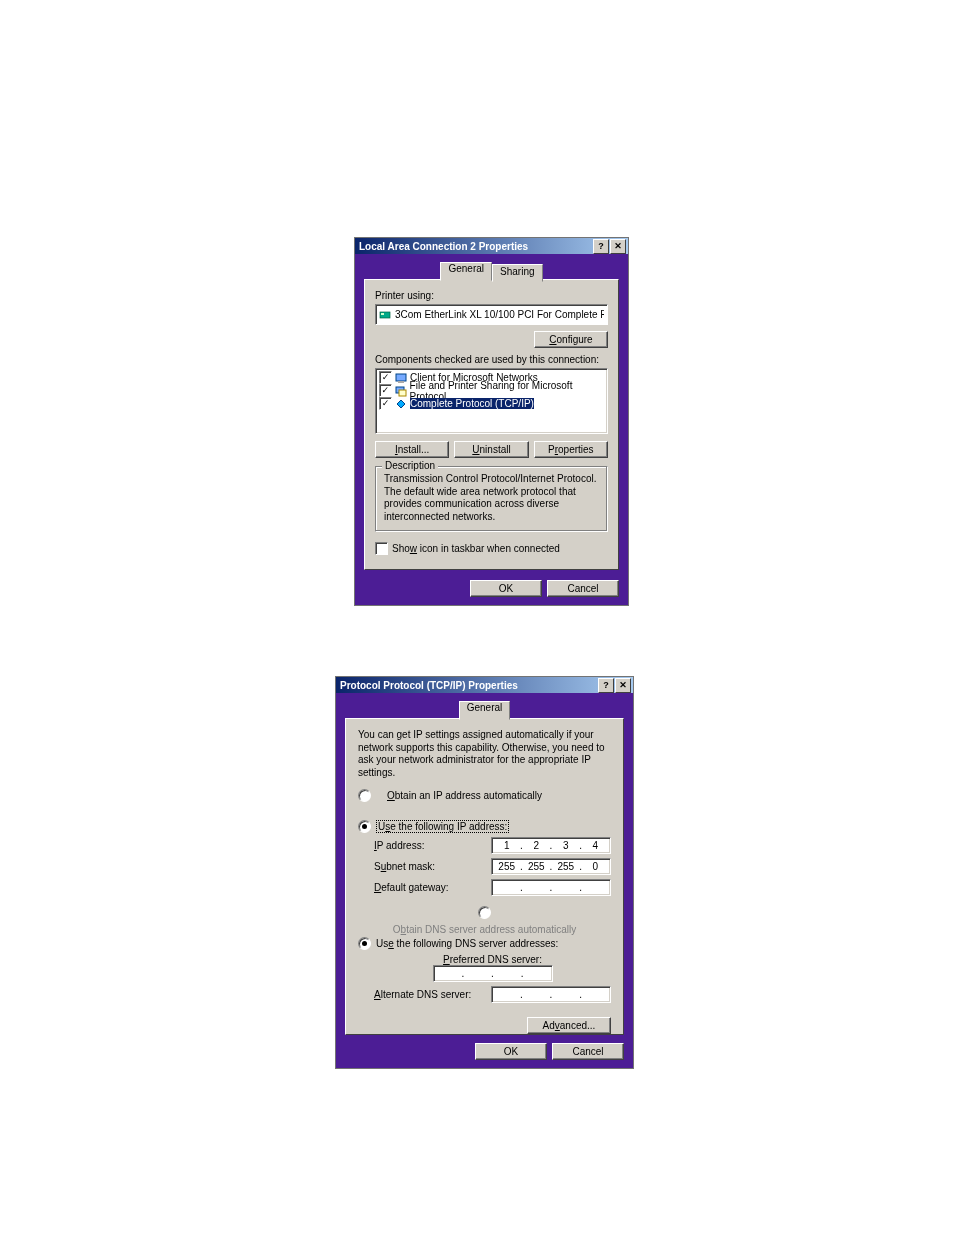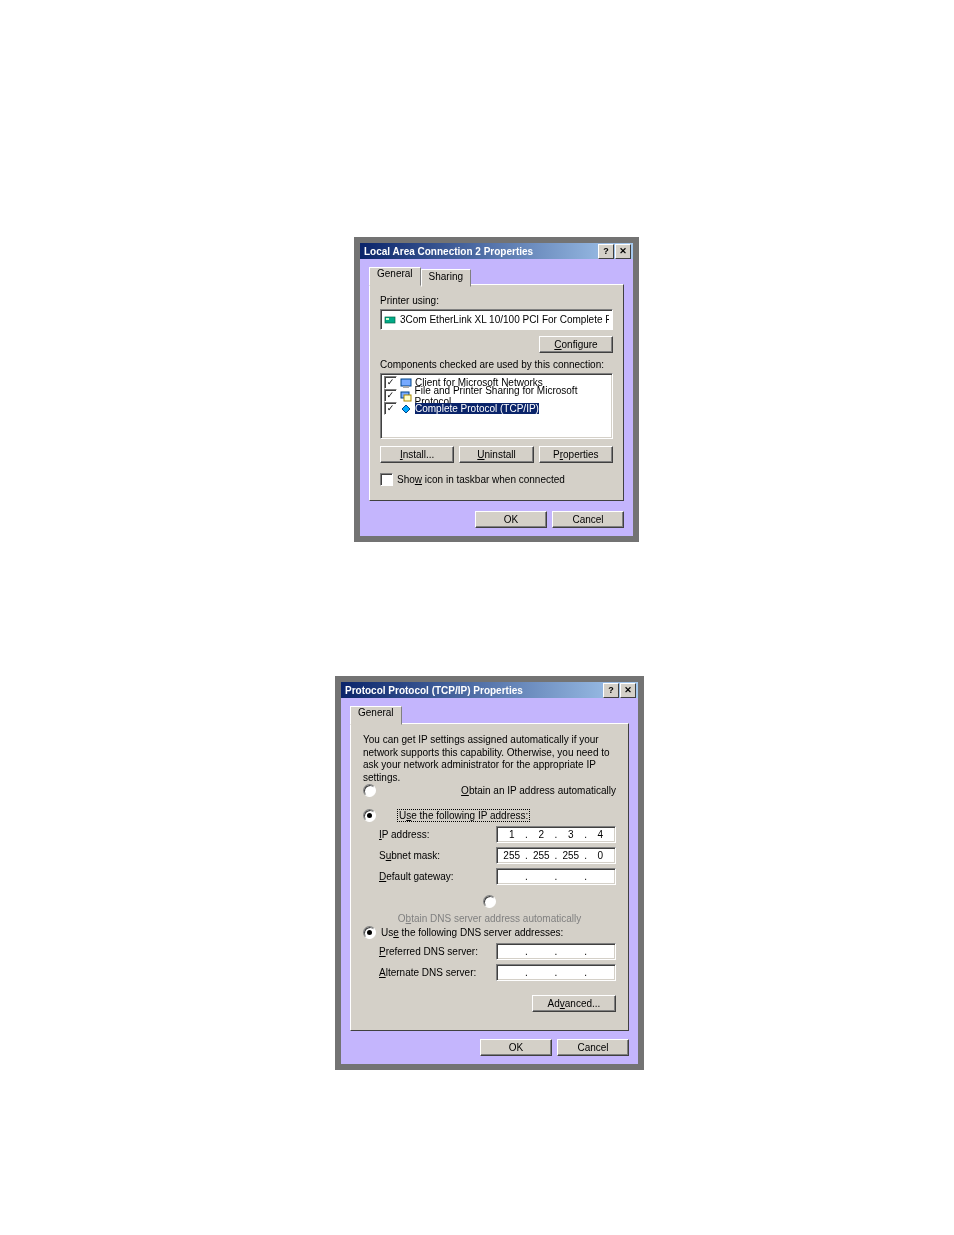--- a/index.html
+++ b/index.html
@@ -1,22 +1,22 @@
 <!DOCTYPE html>
 <html><head>
 <meta charset="utf-8">
 <style>
   html,body{margin:0;padding:0;background:#fff;width:954px;height:1235px;font-family:Tahoma,Arial,sans-serif;font-size:10px;color:#000;}
   .page{position:relative;width:954px;height:1235px;}
-  .dialog{position:absolute;border:6px solid #737373;background:#c4b5fd;}
+  .dialog{position:absolute;border:1px solid #737373;background:#4c1d95;}
   .titlebar{height:16px;background:linear-gradient(to right,#0a246a,#a6caf0);color:#fff;font-weight:bold;font-size:10px;display:flex;align-items:center;padding:0 2px;}
   .titlebar .title{flex:1;padding-left:2px;}
   .titlebar .tbtn{width:14px;height:13px;background:#d4d0c8;border:1px solid;border-color:#fff #404040 #404040 #fff;margin-left:1px;color:#000;font-size:9px;font-weight:bold;display:flex;align-items:center;justify-content:center;line-height:1;}
   .client{padding:8px 9px;}
-  .tabs{display:flex;align-items:flex-end;height:18px;margin-bottom:-1px;}
+  .tabs{display:flex;align-items:flex-end;height:18px;margin-bottom:-1px;justify-content:center;}
   .tab{border:1px solid;border-color:#fff #808080 #d4d0c8 #fff;background:#d4d0c8;padding:1px 7px;height:15px;position:relative;top:0;font-size:10px;}
   .tab.active{border-bottom-color:#d4d0c8;z-index:2;top:1px;padding-top:0;height:16px;}
   .tab.inactive{top:2px;height:14px;}
   .tabpage{border:1px solid;border-color:#fff #404040 #404040 #fff;background:#d4d0c8;padding:10px 10px 14px 10px;}
   .btn{background:#d4d0c8;border:1px solid;border-color:#fff #404040 #404040 #fff;box-shadow:inset -1px -1px 0 #808080, inset 1px 1px 0 #d4d0c8;font-size:10px;text-align:center;min-width:55px;padding:2px 6px;display:inline-flex;align-items:center;justify-content:center;}
   .sunken{border:1px solid;border-color:#808080 #fff #fff #808080;background:#fff;box-shadow:inset 1px 1px 0 #404040, inset -1px -1px 0 #d4d0c8;}
   .listbox{height:60px;overflow:hidden;padding:2px;font-size:10px;}
   .listitem{display:flex;align-items:center;gap:3px;height:13px;padding:0 1px;}
   .listitem.sel .label{background:#0a246a;color:#fff;}
   .chk{width:11px;height:11px;background:#fff;border:1px solid;border-color:#808080 #fff #fff #808080;box-shadow:inset 1px 1px 0 #404040;display:flex;align-items:center;justify-content:center;font-size:9px;line-height:1;}
@@ -95,20 +95,24 @@
                 </svg>
               </span>
           <span class="label">Complete Protocol (TCP/IP)</span>
         </div>
       </div>
       <div class="row" style="justify-content:space-between;margin-top:7px;gap:5px;">
         <span class="btn" style="flex:1;"><u>I</u>nstall...</span>
         <span class="btn" style="flex:1;"><u>U</u>ninstall</span>
         <span class="btn" style="flex:1;">P<u>r</u>operties</span>
       </div>
+      <div class="groupbox" style="margin-top:8px;">
+        <span class="legend">Description</span>
+        <div class="lbl" style="line-height:1.25;">Transmission Control Protocol/Internet Protocol. The default wide area network protocol that provides communication across diverse interconnected networks.</div>
+      </div>
       <div class="row" style="margin-top:10px;">
         <span class="chkbox"></span>
         <span class="lbl">Sho<u>w</u> icon in taskbar when connected</span>
       </div>
     </div>
     <div class="row" style="justify-content:flex-end;gap:5px;margin-top:10px;">
       <span class="btn" style="min-width:58px;">OK</span>
       <span class="btn" style="min-width:58px;">Cancel</span>
     </div>
   </div>
@@ -117,28 +121,28 @@
 <div class="dialog" style="left:335px;top:676px;width:297px;">
   <div class="titlebar">
     <span class="title">Protocol Protocol (TCP/IP) Properties</span>
     <span class="tbtn">?</span>
     <span class="tbtn">✕</span>
   </div>
   <div class="client">
     <div class="tabs">
       <div class="tab active">General</div>
     </div>
-    <div class="tabpage" style="padding:10px 12px 18px 12px;">
+    <div class="tabpage" style="padding:10px 12px 0 12px;">
       <div class="lbl" style="line-height:1.25;">You can get IP settings assigned automatically if your network supports this capability. Otherwise, you need to ask your network administrator for the appropriate IP settings.</div>
 
-      <div class="row" style="gap:4px;justify-content:space-between;">
+      <div class="row" style="margin-top:10px;gap:16px;">
         <span class="radio"></span>
         <span class="lbl"><u>O</u>btain an IP address automatically</span>
       </div>
-      <div class="row" style="margin-top:12px;gap:21px;">
+      <div class="row" style="margin-top:18px;gap:5px;">
         <span class="radio">
               <span class="dot"></span>
             </span>
         <span class="lbl dotted">U<u>s</u>e the following IP address:</span>
       </div>
       <div style="padding-left:16px;margin-top:4px;">
         <div class="row" style="justify-content:space-between;margin-top:2px;">
           <span class="lbl"><u>I</u>P address:</span>
           <span class="ipfield sunken">
             <span class="oct">1</span>
@@ -180,21 +184,21 @@
         <span class="radio"></span>
         <span class="lbl">O<u>b</u>tain DNS server address automatically</span>
       </div>
       <div class="row" style="margin-top:2px;gap:5px;">
         <span class="radio">
               <span class="dot"></span>
             </span>
         <span class="lbl">Us<u>e</u> the following DNS server addresses:</span>
       </div>
       <div style="padding-left:16px;margin-top:4px;">
-        <div class="row" style="justify-content:space-between;margin-top:2px;">
+        <div class="row" style="justify-content:space-between;margin-top:2px;flex-direction:column;">
           <span class="lbl"><u>P</u>referred DNS server:</span>
           <span class="ipfield sunken">
             <span class="oct"></span>
                 <span class="sep">.</span>
             <span class="oct"></span>
                 <span class="sep">.</span>
             <span class="oct"></span>
                 <span class="sep">.</span>
             <span class="oct"></span>
           </span>

